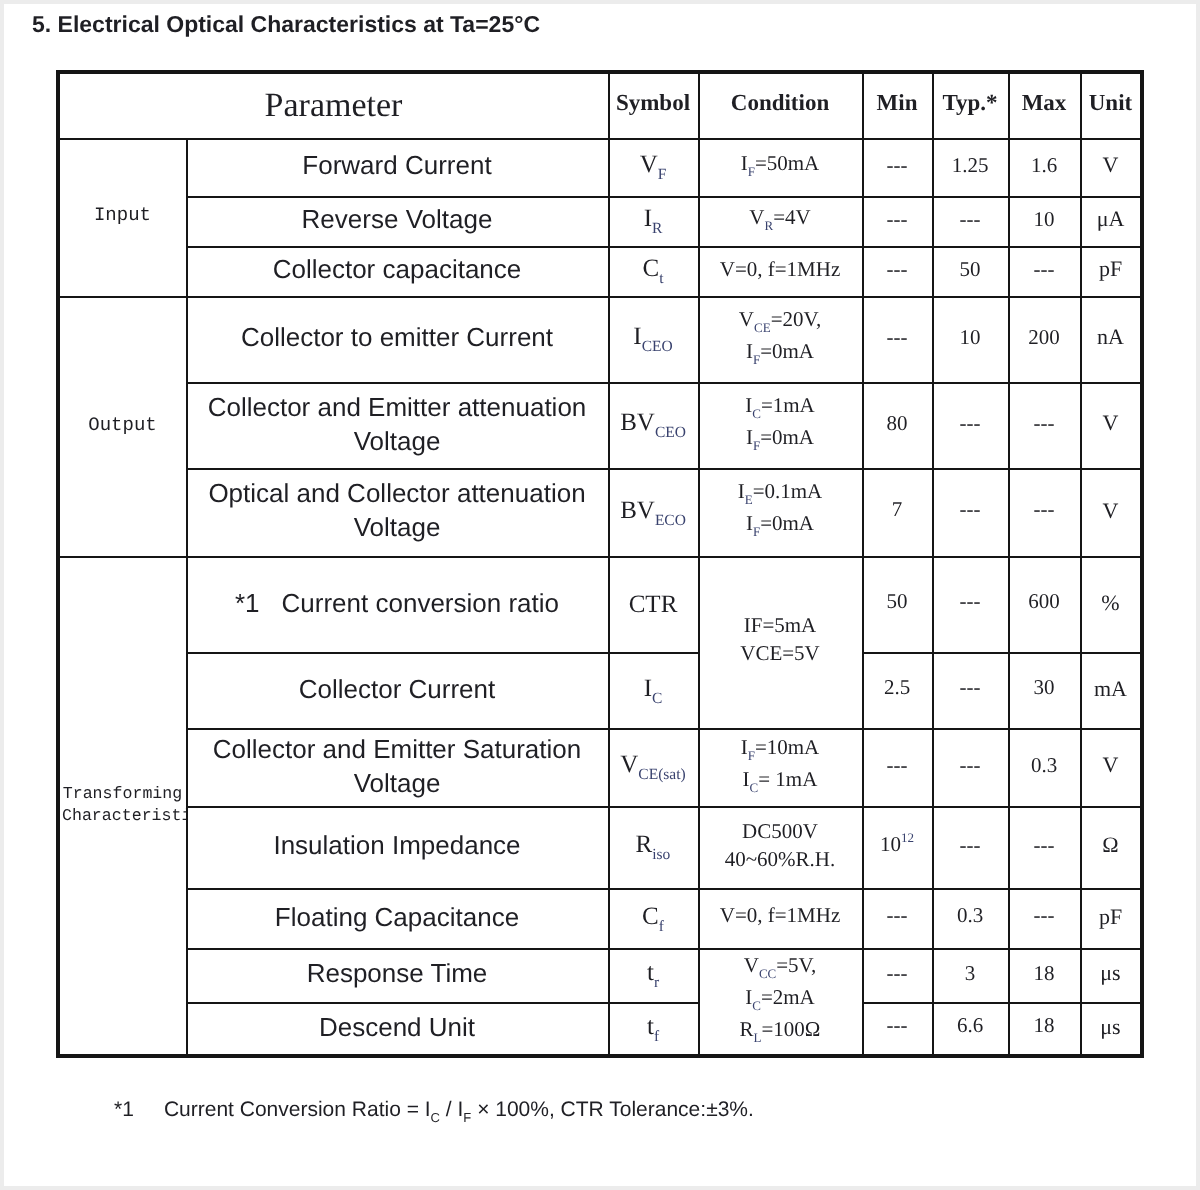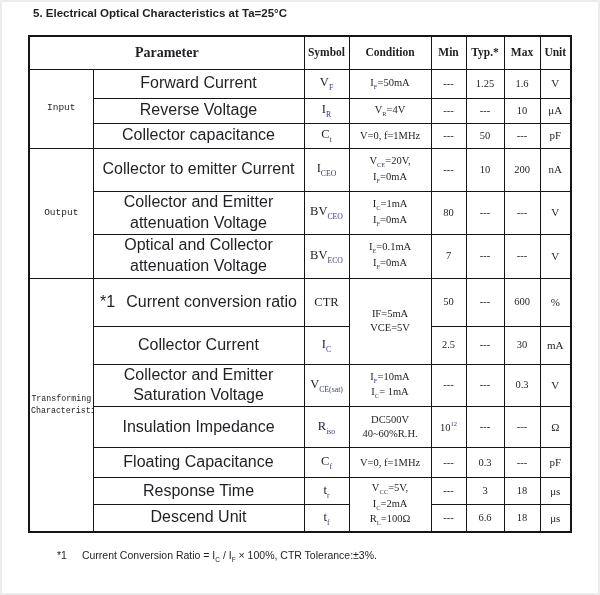--- a/index.html
+++ b/index.html
@@ -10,46 +10,46 @@
     width:600px;height:595px;background:var(--bg);
     font-family:"Liberation Sans",sans-serif;color:var(--text);
     -webkit-font-smoothing:antialiased;
   }
   .page{
     position:relative;width:600px;height:595px;background:var(--bg);
     box-shadow:inset 0 0 0 2px var(--edge);
     overflow:hidden;
   }
   .title{
-    position:absolute;left:33px;top:7px;margin:0;
+    position:absolute;left:16px;top:7px;margin:0;
     font-size:11.5px;font-weight:bold;color:var(--text);
   }
   table.spec-table{
     position:absolute;left:28px;top:35px;width:542px;
     border-collapse:collapse;table-layout:fixed;
     border:2px solid var(--border);
     background:var(--bg);
   }
   .spec-table th,.spec-table td{
     border:1px solid var(--border);
     text-align:center;vertical-align:middle;
     padding:0 1px;line-height:1.3;overflow:hidden;
   }
   .spec-table thead tr{height:33px;}
   .th-param{
-    font-family:"Liberation Serif",serif;font-size:14px;font-weight:bold;margin-top:40px;
+    font-family:"Liberation Serif",serif;font-size:17px;font-weight:normal;margin-top:40px;
   }
   .th-small{
     font-family:"Liberation Serif",serif;font-size:11.5px;font-weight:bold;
   }
   .cell-group{
     font-family:Liberation Mono, monospace;font-size:9.5px;
   }
   .cell-group.two-line{font-size:8.3px;line-height:1.35;}
-  .cell-param{font-size:16px;}
+  .cell-param{font-size:13px;}
   .cell-symbol{font-family:"Liberation Serif",serif;font-size:12.5px;}
   .cell-cond,.cell-val,.cell-unit{
     font-family:"Liberation Serif",serif;font-size:10.5px;
   }
   .cell-unit{font-size:11px;}
   .spec-table sub,.spec-table sup{color:var(--subtint);}
   sub,sup{font-size:0.62em;}
   .note-ref{display:inline-block;margin-right:11px;}
   .footnote{
     position:absolute;left:57px;top:549px;margin:0;

